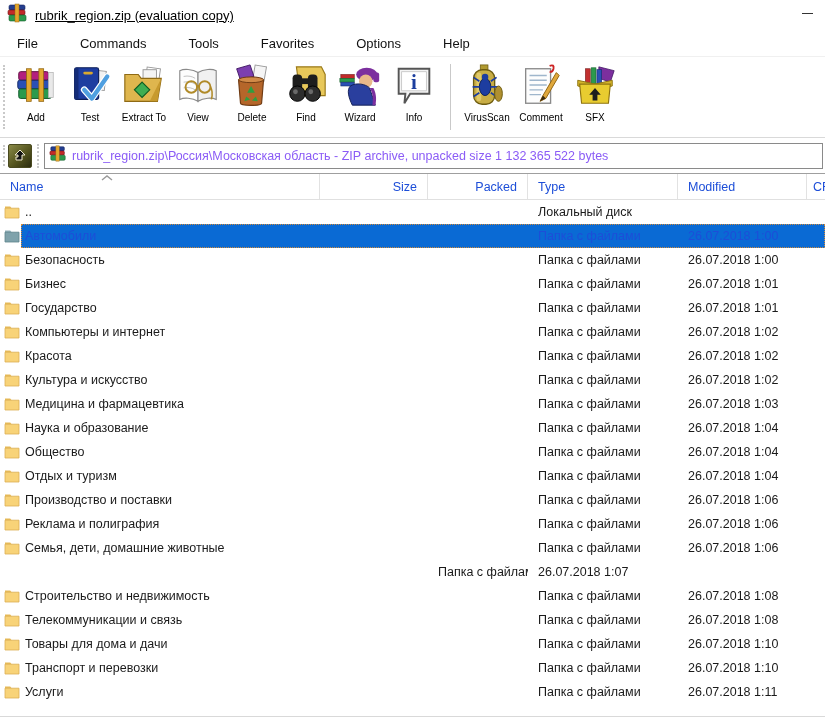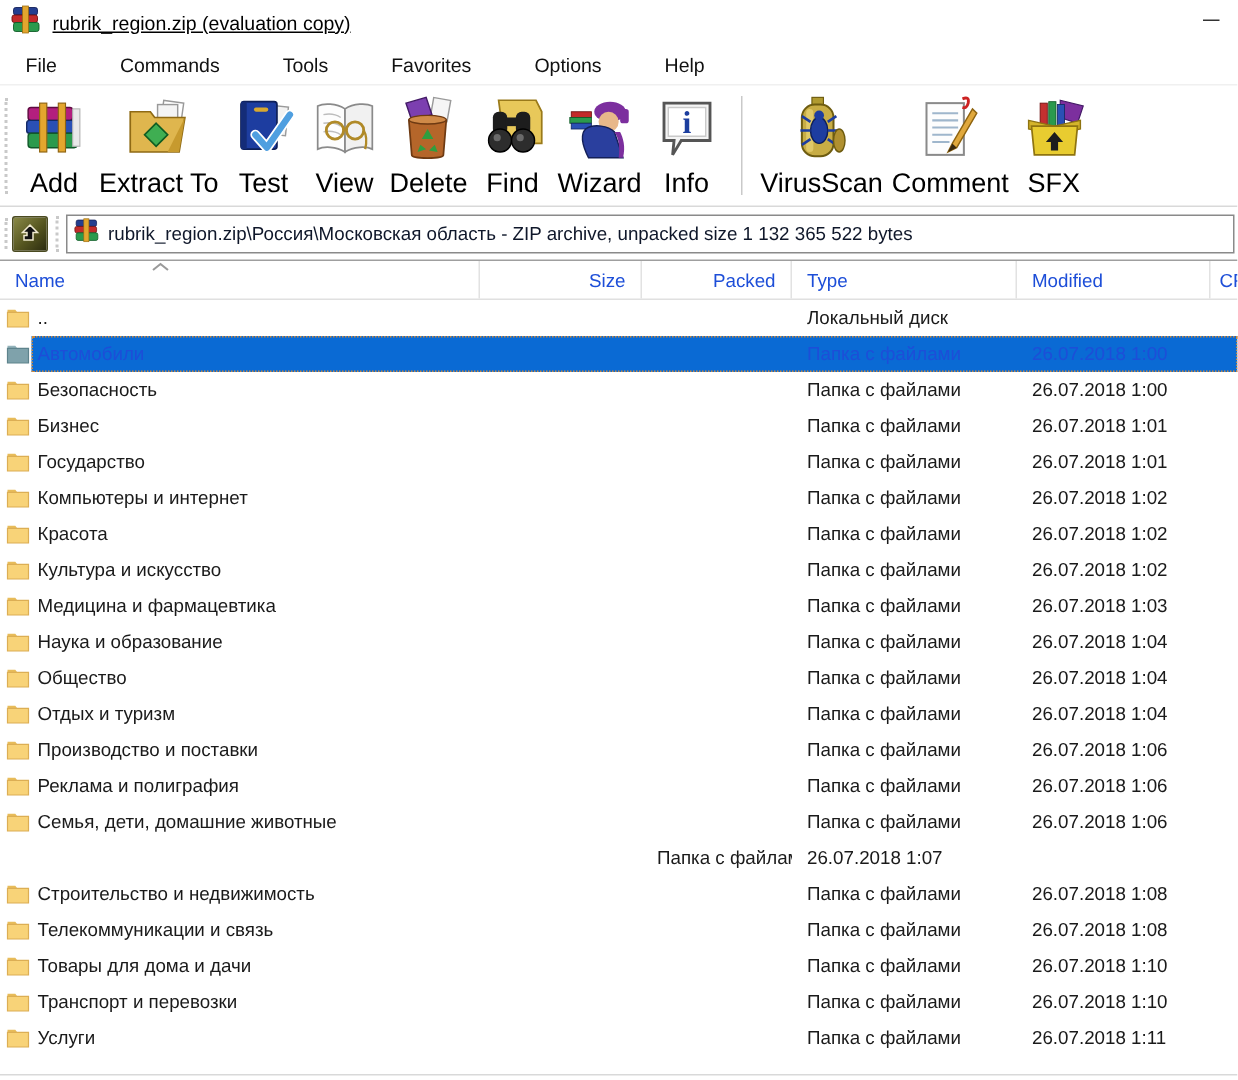--- a/index.html
+++ b/index.html
@@ -16,35 +16,35 @@
   .menubar { height:26px; display:flex; align-items:center; padding-left:8px; background:#fff;gap:24px; }
   .menubar .mi { font-size:13px; padding:3px 9px; color:#111; }
 
   
   .toolbar { height:82px; display:flex; align-items:flex-start; padding:3px 0 0 10px;
     border-top:1px solid #f0f0f0; border-bottom:1px solid #d9d9d9; position:relative; }
   .toolbar::before { content:""; position:absolute; left:3px; top:8px; bottom:8px; border-left:2px dotted #c9c9c9; }
   .tbtn { display:flex; flex-direction:column; align-items:center; justify-content:flex-start;
     padding:2px 2px; margin-right:2px; border-radius:3px; }
   .tbtn .ticon { width:48px; height:48px; display:flex; align-items:center; justify-content:center; }
-  .tbtn .tlabel { font-size:18px; margin-top:2px; white-space:nowrap; color:#000; }
+  .tbtn .tlabel { font-size:10px; margin-top:2px; white-space:nowrap; color:#000; }
   .tsep { width:1px; background:#c9c9c9; height:66px; margin:4px 10px 0 8px; }
 
   
   .addressrow { height:36px; display:flex; align-items:center; padding-left:8px; position:relative;
     border-bottom:1px solid #9f9f9f; }
   .addressrow::before { content:""; position:absolute; left:3px; top:7px; bottom:7px; border-left:2px dotted #c9c9c9; }
   .upbtn { width:24px; height:24px; border:1px solid #4a4a20; border-radius:2px;
     background:linear-gradient(135deg,#8a8a48 0%,#55551f 55%,#2c2c10 100%);
     display:flex; align-items:center; justify-content:center; }
   .upbtn-gap { width:12px; position:relative; height:24px; }
   .upbtn-gap::before { content:""; position:absolute; left:5px; top:0; bottom:0; border-left:2px dotted #c9c9c9; }
   .pathfield { flex:1; height:26px; margin-right:2px; border:1px solid #8a8a8a; background:#fff;
     display:flex; align-items:center; padding-left:4px; overflow:hidden; }
-  .pathfield .ptext { font-size:12.5px; margin-left:5px; white-space:nowrap; color:#0f172a; }
+  .pathfield .ptext { font-size:12.5px; margin-left:5px; white-space:nowrap; color:#8b5cf6; }
 
   
   .listheader { height:26px; display:grid; grid-template-columns:320px 108px 100px 150px 129px 1fr;
     border-bottom:1px solid #e0e0e0; position:relative; align-items:center; }
   .hcell { font-size:12.5px; color:#1d4ed8; height:100%; display:flex; align-items:center;
     border-right:1px solid #e2e2e2; padding:0 10px; white-space:nowrap; overflow:hidden; }
   .hcell.right { justify-content:flex-end; }
   .hcell.c-crc { border-right:none; padding:0 0 0 6px; }
   .sortmark { position:absolute; left:100px; top:0px; width:14px; height:8px; }
 
@@ -103,42 +103,42 @@
           <rect x="14" y="6" width="5" height="34" fill="#e3a62e" stroke="#8f6410" stroke-width="0.8"></rect>
           <rect x="27" y="6" width="5" height="34" fill="#e3a62e" stroke="#8f6410" stroke-width="0.8"></rect>
         </svg>
       </span>
       <span class="tlabel">Add</span>
     </div>
 
     <div class="tbtn">
       <span class="ticon">
         <svg width="46" height="46" viewBox="0 0 48 48">
-          <rect x="26" y="5" width="14" height="18" fill="#fff" stroke="#999" stroke-width="1" transform="rotate(8 33 14)"></rect>
-          <rect x="23" y="7" width="14" height="18" fill="#f4f4f4" stroke="#999" stroke-width="1"></rect>
-          <path d="M4 12 L18 12 L21 16 L42 16 L38 40 L4 40 Z" fill="#dfb64e" stroke="#8f6a14" stroke-width="1.2"></path>
-          <path d="M42 16 L38 40 L30 40 Z" fill="#c79a2e"></path>
-          <path d="M22 20 L30 28 L22 36 L14 28 Z" fill="#3fae52" stroke="#0f5c22" stroke-width="1.2"></path>
-        </svg>
-      </span>
-      <span class="tlabel">Extract To</span>
-    </div>
-
-    <div class="tbtn">
-      <span class="ticon">
-        <svg width="46" height="46" viewBox="0 0 48 48">
           <rect x="26" y="8" width="14" height="20" fill="#f2f2f2" stroke="#9a9a9a" stroke-width="1" transform="rotate(6 33 18)"></rect>
           <rect x="8" y="5" width="25" height="33" rx="2" fill="#1d3da0" stroke="#0d1f58" stroke-width="1.2"></rect>
           <rect x="8" y="5" width="4" height="33" fill="#142c78"></rect>
           <rect x="17" y="9" width="10" height="3" rx="1.5" fill="#d8a830"></rect>
           <path d="M18 28 L26 37 L42 14" fill="none" stroke="#ffffff" stroke-width="7" stroke-linecap="round" stroke-linejoin="round"></path>
           <path d="M18 28 L26 37 L42 14" fill="none" stroke="#4f9fe0" stroke-width="4.5" stroke-linecap="round" stroke-linejoin="round"></path>
         </svg>
       </span>
       <span class="tlabel">Test</span>
+    </div>
+
+    <div class="tbtn">
+      <span class="ticon">
+        <svg width="46" height="46" viewBox="0 0 48 48">
+          <rect x="26" y="5" width="14" height="18" fill="#fff" stroke="#999" stroke-width="1" transform="rotate(8 33 14)"></rect>
+          <rect x="23" y="7" width="14" height="18" fill="#f4f4f4" stroke="#999" stroke-width="1"></rect>
+          <path d="M4 12 L18 12 L21 16 L42 16 L38 40 L4 40 Z" fill="#dfb64e" stroke="#8f6a14" stroke-width="1.2"></path>
+          <path d="M42 16 L38 40 L30 40 Z" fill="#c79a2e"></path>
+          <path d="M22 20 L30 28 L22 36 L14 28 Z" fill="#3fae52" stroke="#0f5c22" stroke-width="1.2"></path>
+        </svg>
+      </span>
+      <span class="tlabel">Extract To</span>
     </div>
 
     <div class="tbtn">
       <span class="ticon">
         <svg width="46" height="46" viewBox="0 0 48 48">
           <path d="M24 10 C18 6 9 6 5 8 L5 38 C9 36 18 36 24 40 Z" fill="#fdfdfd" stroke="#8a8a8a" stroke-width="1.2"></path>
           <path d="M24 10 C30 6 39 6 43 8 L43 38 C39 36 30 36 24 40 Z" fill="#f1f1f1" stroke="#8a8a8a" stroke-width="1.2"></path>
           <path d="M9 14 C14 13 18 14 21 16 M9 20 C14 19 18 20 21 22 M9 26 C14 25 18 26 21 28" stroke="#bdbdbd" stroke-width="1" fill="none"></path>
           <circle cx="17" cy="25" r="6" fill="none" stroke="#b08a28" stroke-width="2"></circle>
           <circle cx="31" cy="25" r="6" fill="none" stroke="#b08a28" stroke-width="2"></circle>

